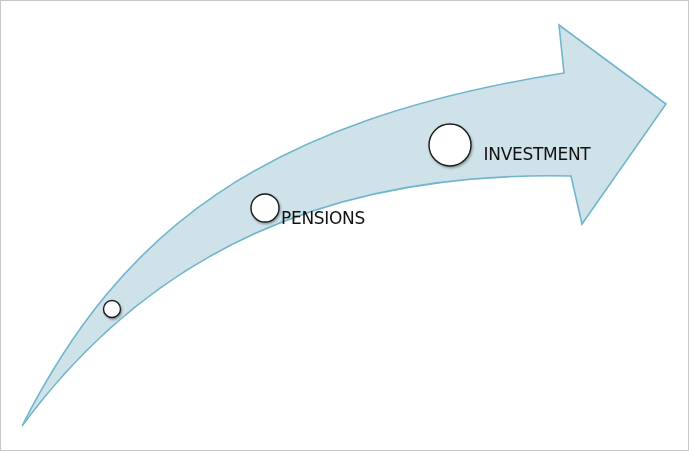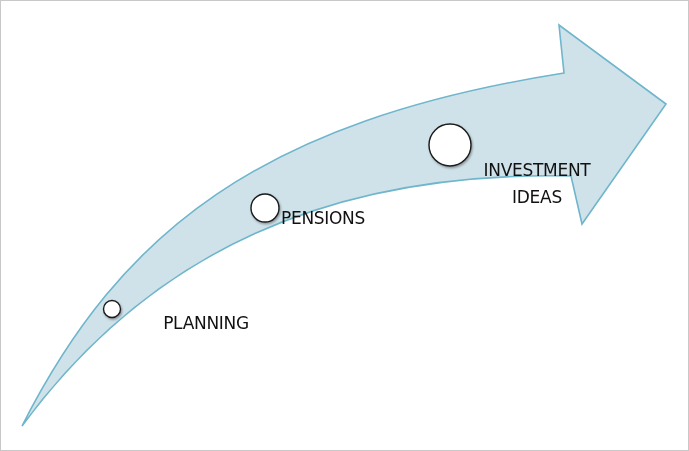--- a/index.html
+++ b/index.html
@@ -38,24 +38,22 @@
          L 665 103
          L 581 223
          L 570 175
          C 330 170, 150 250, 21 425 Z" fill="#cfe2ea" stroke="#6fb5cc" stroke-width="1.6" stroke-linejoin="miter"></path>
     <circle cx="111" cy="308" r="8.5" fill="#ffffff" stroke="#1a1a1a" stroke-width="1.4" filter="url(#sh)"></circle>
     <circle cx="264" cy="207" r="14" fill="#ffffff" stroke="#1a1a1a" stroke-width="1.4" filter="url(#sh)"></circle>
     <circle cx="449" cy="144" r="21" fill="#ffffff" stroke="#1a1a1a" stroke-width="1.4" filter="url(#sh)"></circle>
   </svg>
 
   <div class="label center" style="left:150px; top:309px; width:110px;">
-    <div>PLANNING</div>
   </div>
 
   <div class="label" style="left:280px; top:204px;">
     <div>PENSIONS</div>
   </div>
 
-  <div class="label center" style="left:466px; top:156px; width:140px;">
+  <div class="label center" style="left:466px; top:140px; width:140px;">
     <div>INVESTMENT</div>
-    <div>IDEAS</div>
   </div>
 </div>
 
 </body></html>

